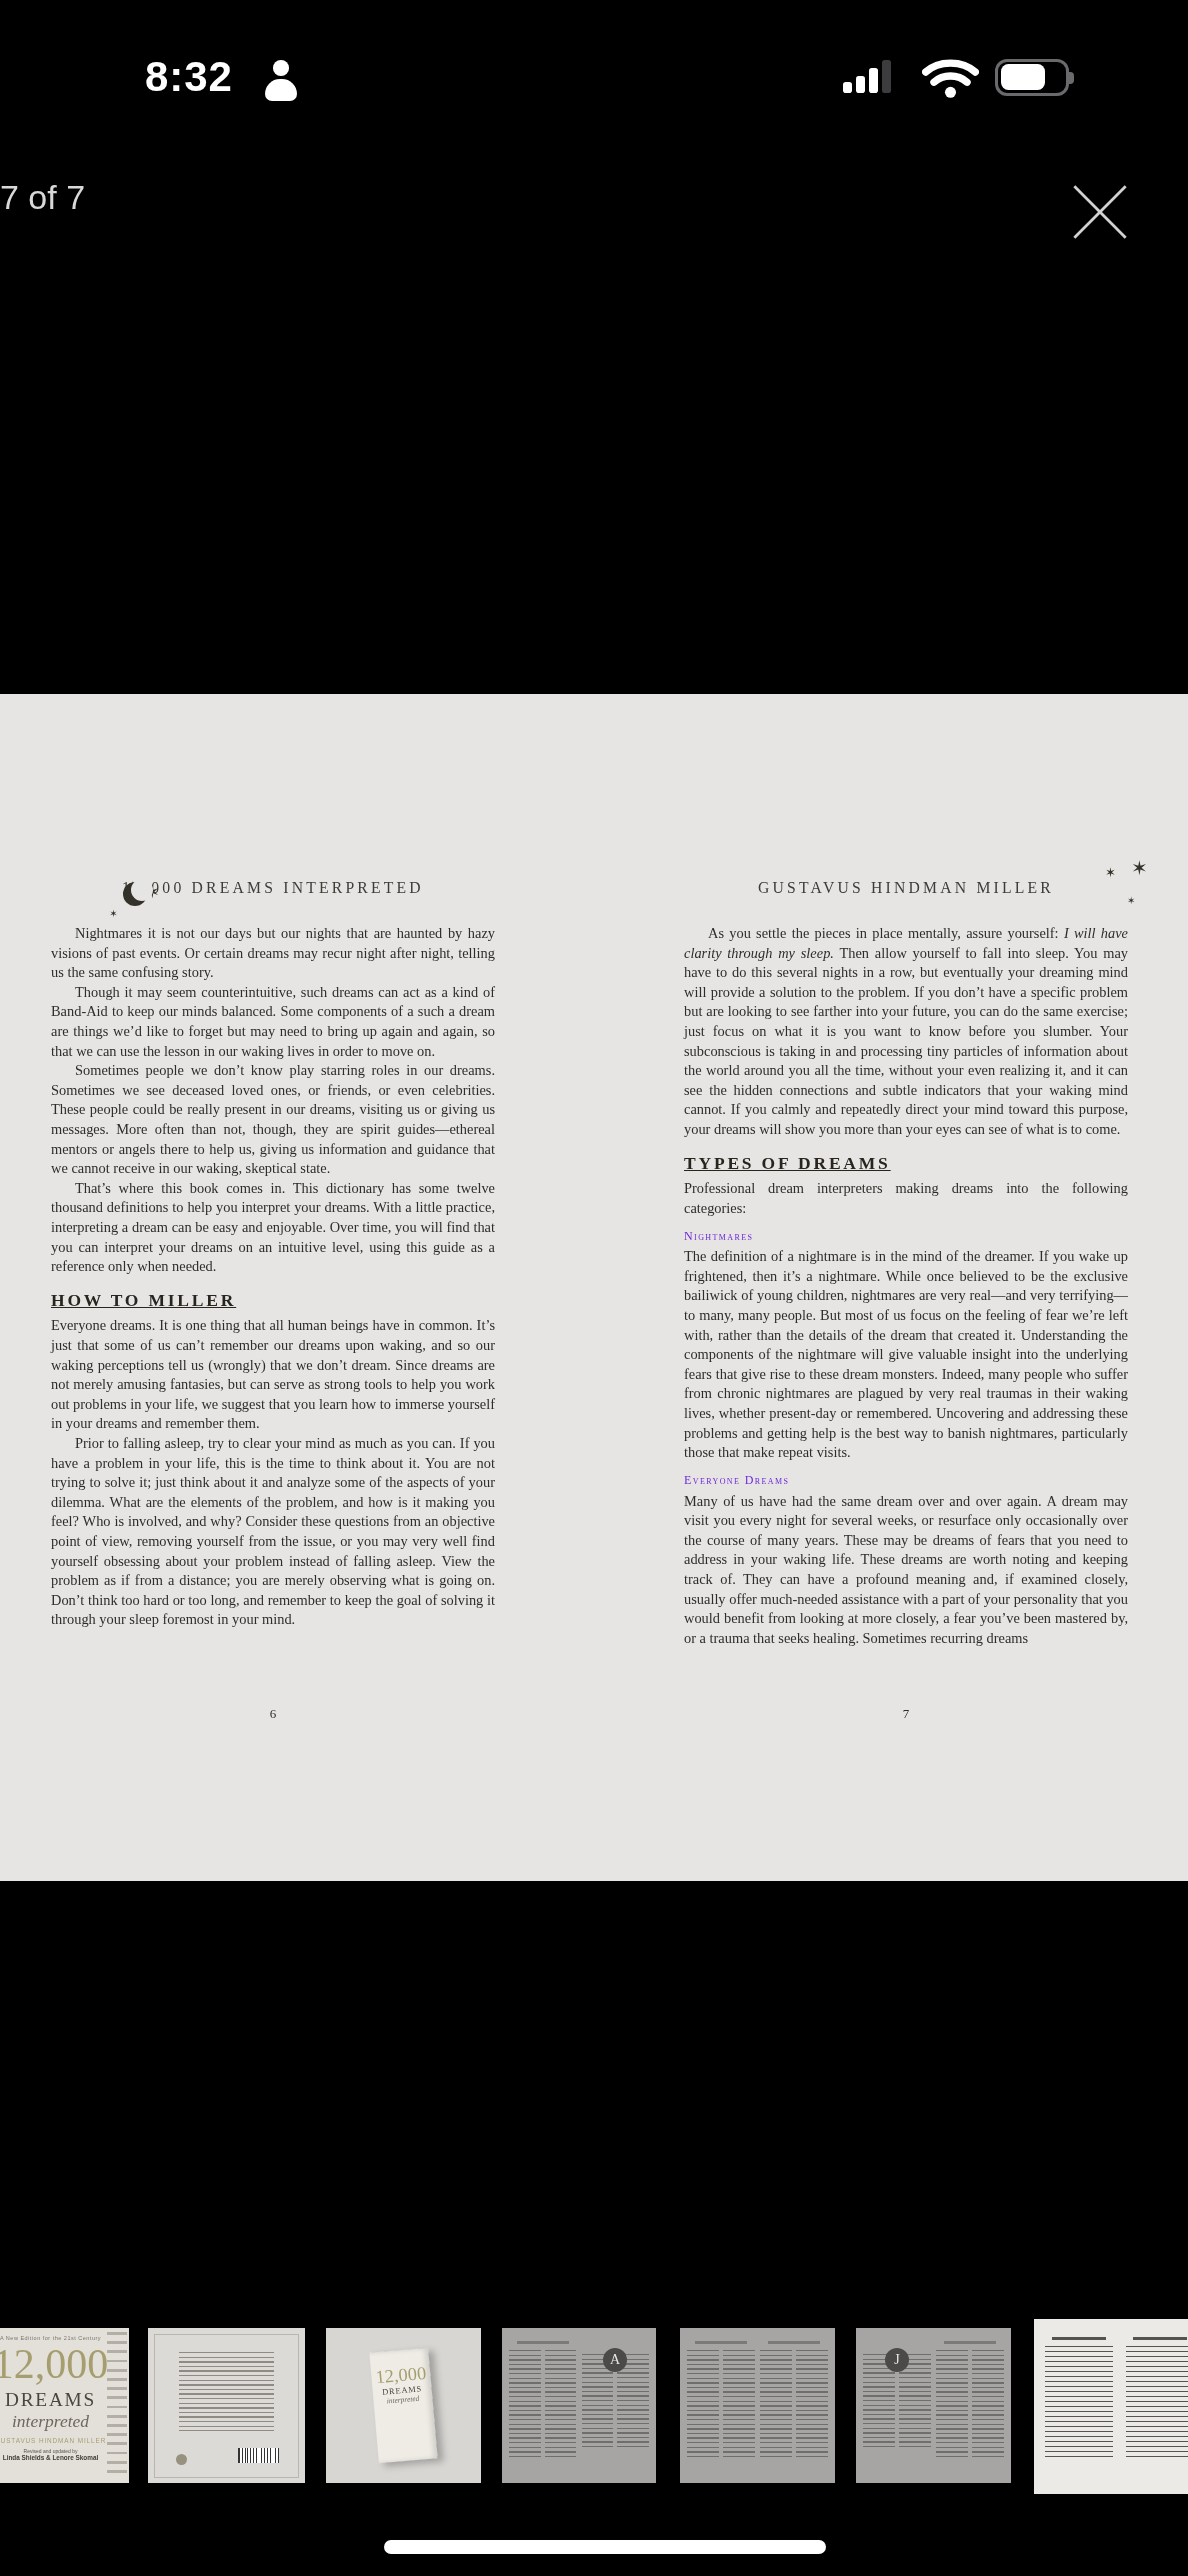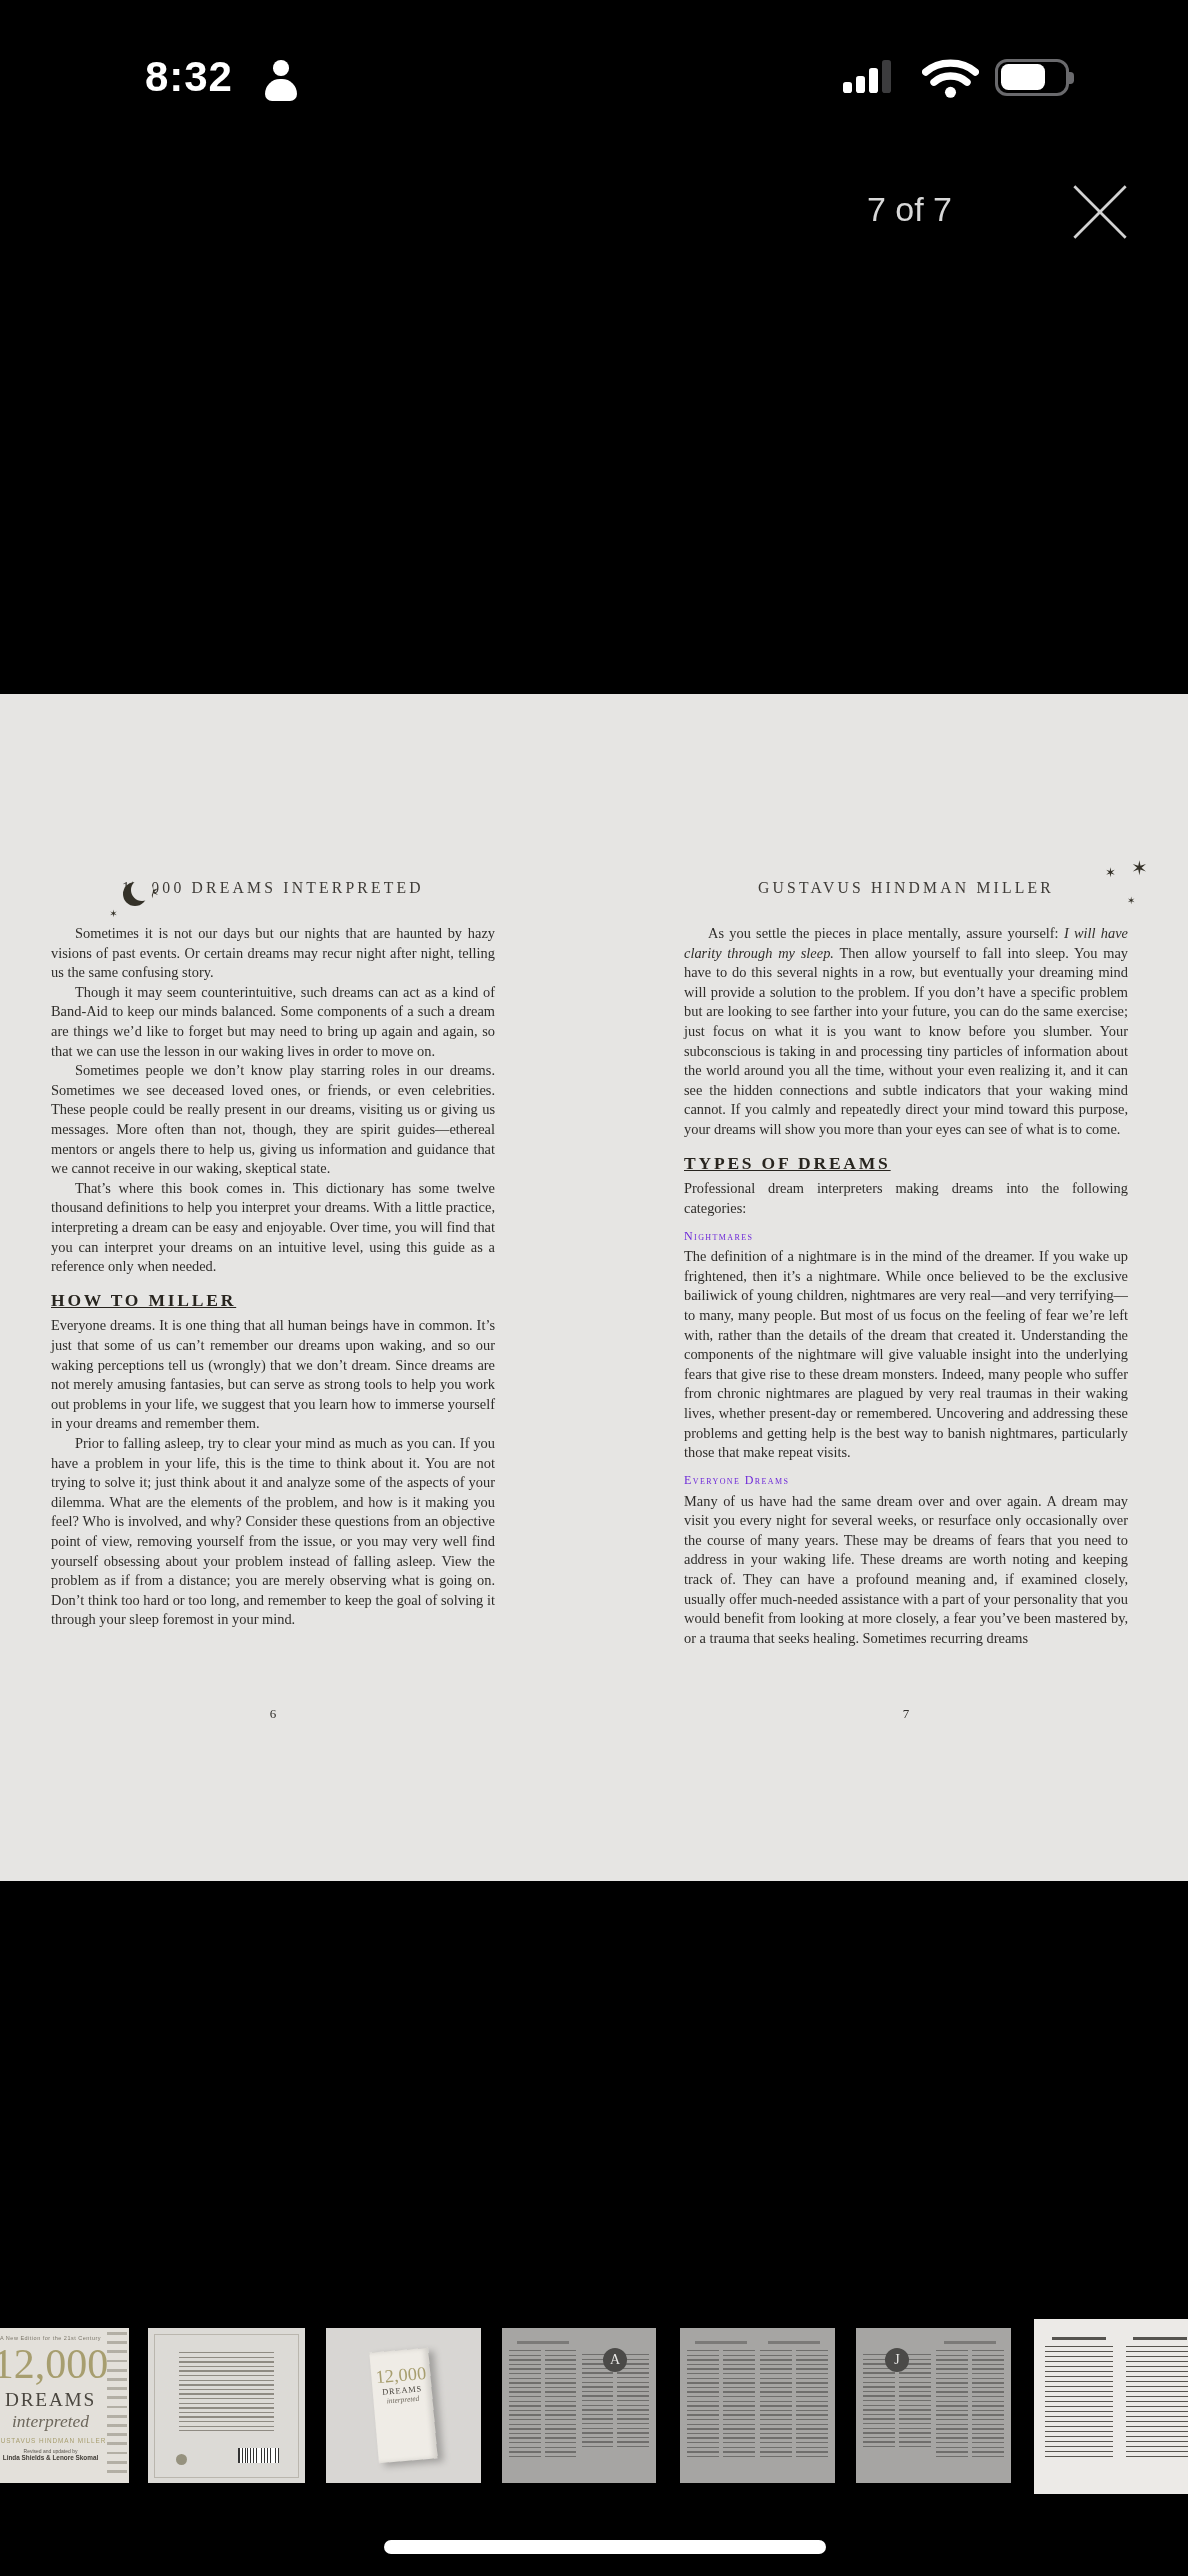--- a/index.html
+++ b/index.html
@@ -19,21 +19,21 @@
   .signal i:nth-child(2){ left:13px; height:17.5px; }
   .signal i:nth-child(3){ left:26px; height:25px; }
   .signal i:nth-child(4){ left:39px; height:33px; background:#3c3c3e; }
   .wifi { position:absolute; left:922px; top:4.6px; }
   .battery { position:absolute; left:995px; top:5.5px; width:79px; height:37px; }
   .battery .case { position:absolute; left:0; top:0; width:74px; height:37px; border:3.7px solid #6a6a6d; border-radius:12px; }
   .battery .fill { position:absolute; left:5.5px; top:5.5px; width:44px; height:26px; background:#fff; border-radius:7.4px; }
   .battery .nub { position:absolute; right:0; top:13px; width:5.5px; height:12px; background:#6a6a6d; border-radius:0 3.7px 3.7px 0; }
 
   
-  .pageind { position:absolute; top:190px; left:0; width:952px; text-align:right;
+  .pageind { position:absolute; top:178px; left:0; width:952px; text-align:left;
              color:#d8d8d8; font-size:34px; font-weight:400; }
   .closebtn { position:absolute; left:1067px; top:179px; width:66px; height:66px; cursor:pointer; }
 
   
   .content { position:absolute; top:694px; left:0; width:1188px; height:1187px; background:#e6e5e3; }
   .page { position:absolute; top:171px; width:444px; color:#2f2d2a; }
   .page-left { left:51px; }
   .page-right { left:684px; }
   .running { position:relative; height:46px; text-align:center;
              font-family:"Liberation Serif", serif; font-size:15.7px; letter-spacing:3.2px;
@@ -147,21 +147,21 @@
     <div class="running">
       <span class="moon-cluster">
         <span class="star mc-s1">✶</span>
         <span class="star mc-s2">✶</span>
         <span class="star mc-s3">✶</span>
         <span class="crescent"></span>
       </span>
       <span>12,000 DREAMS INTERPRETED</span>
     </div>
     <div class="body-text">
-      <p>Sometimes it is not our days but our nights that are haunted by hazy visions of past events. Or certain dreams may recur night after night, telling us the same confusing story.</p>
+      <p>Nightmares it is not our days but our nights that are haunted by hazy visions of past events. Or certain dreams may recur night after night, telling us the same confusing story.</p>
       <p>Though it may seem counterintuitive, such dreams can act as a kind of Band-Aid to keep our minds balanced. Some components of a such a dream are things we’d like to forget but may need to bring up again and again, so that we can use the lesson in our waking lives in order to move on.</p>
       <p>Sometimes people we don’t know play starring roles in our dreams. Sometimes we see deceased loved ones, or friends, or even celebrities. These people could be really present in our dreams, visiting us or giving us messages. More often than not, though, they are spirit guides—ethereal mentors or angels there to help us, giving us information and guidance that we cannot receive in our waking, skeptical state.</p>
       <p>That’s where this book comes in. This dictionary has some twelve thousand definitions to help you interpret your dreams. With a little practice, interpreting a dream can be easy and enjoyable. Over time, you will find that you can interpret your dreams on an intuitive level, using this guide as a reference only when needed.</p>
       <h2 class="sect">HOW TO MILLER</h2>
       <p class="noind">Everyone dreams. It is one thing that all human beings have in common. It’s just that some of us can’t remember our dreams upon waking, and so our waking perceptions tell us (wrongly) that we don’t dream. Since dreams are not merely amusing fantasies, but can serve as strong tools to help you work out problems in your life, we suggest that you learn how to immerse yourself in your dreams and remember them.</p>
       <p>Prior to falling asleep, try to clear your mind as much as you can. If you have a problem in your life, this is the time to think about it. You are not trying to solve it; just think about it and analyze some of the aspects of your dilemma. What are the elements of the problem, and how is it making you feel? Who is involved, and why? Consider these questions from an objective point of view, removing yourself from the issue, or you may very well find yourself obsessing about your problem instead of falling asleep. View the problem as if from a distance; you are merely observing what is going on. Don’t think too hard or too long, and remember to keep the goal of solving it through your sleep foremost in your mind.</p>
     </div>
   </div>
   <div class="folio f-left">6</div>
 

